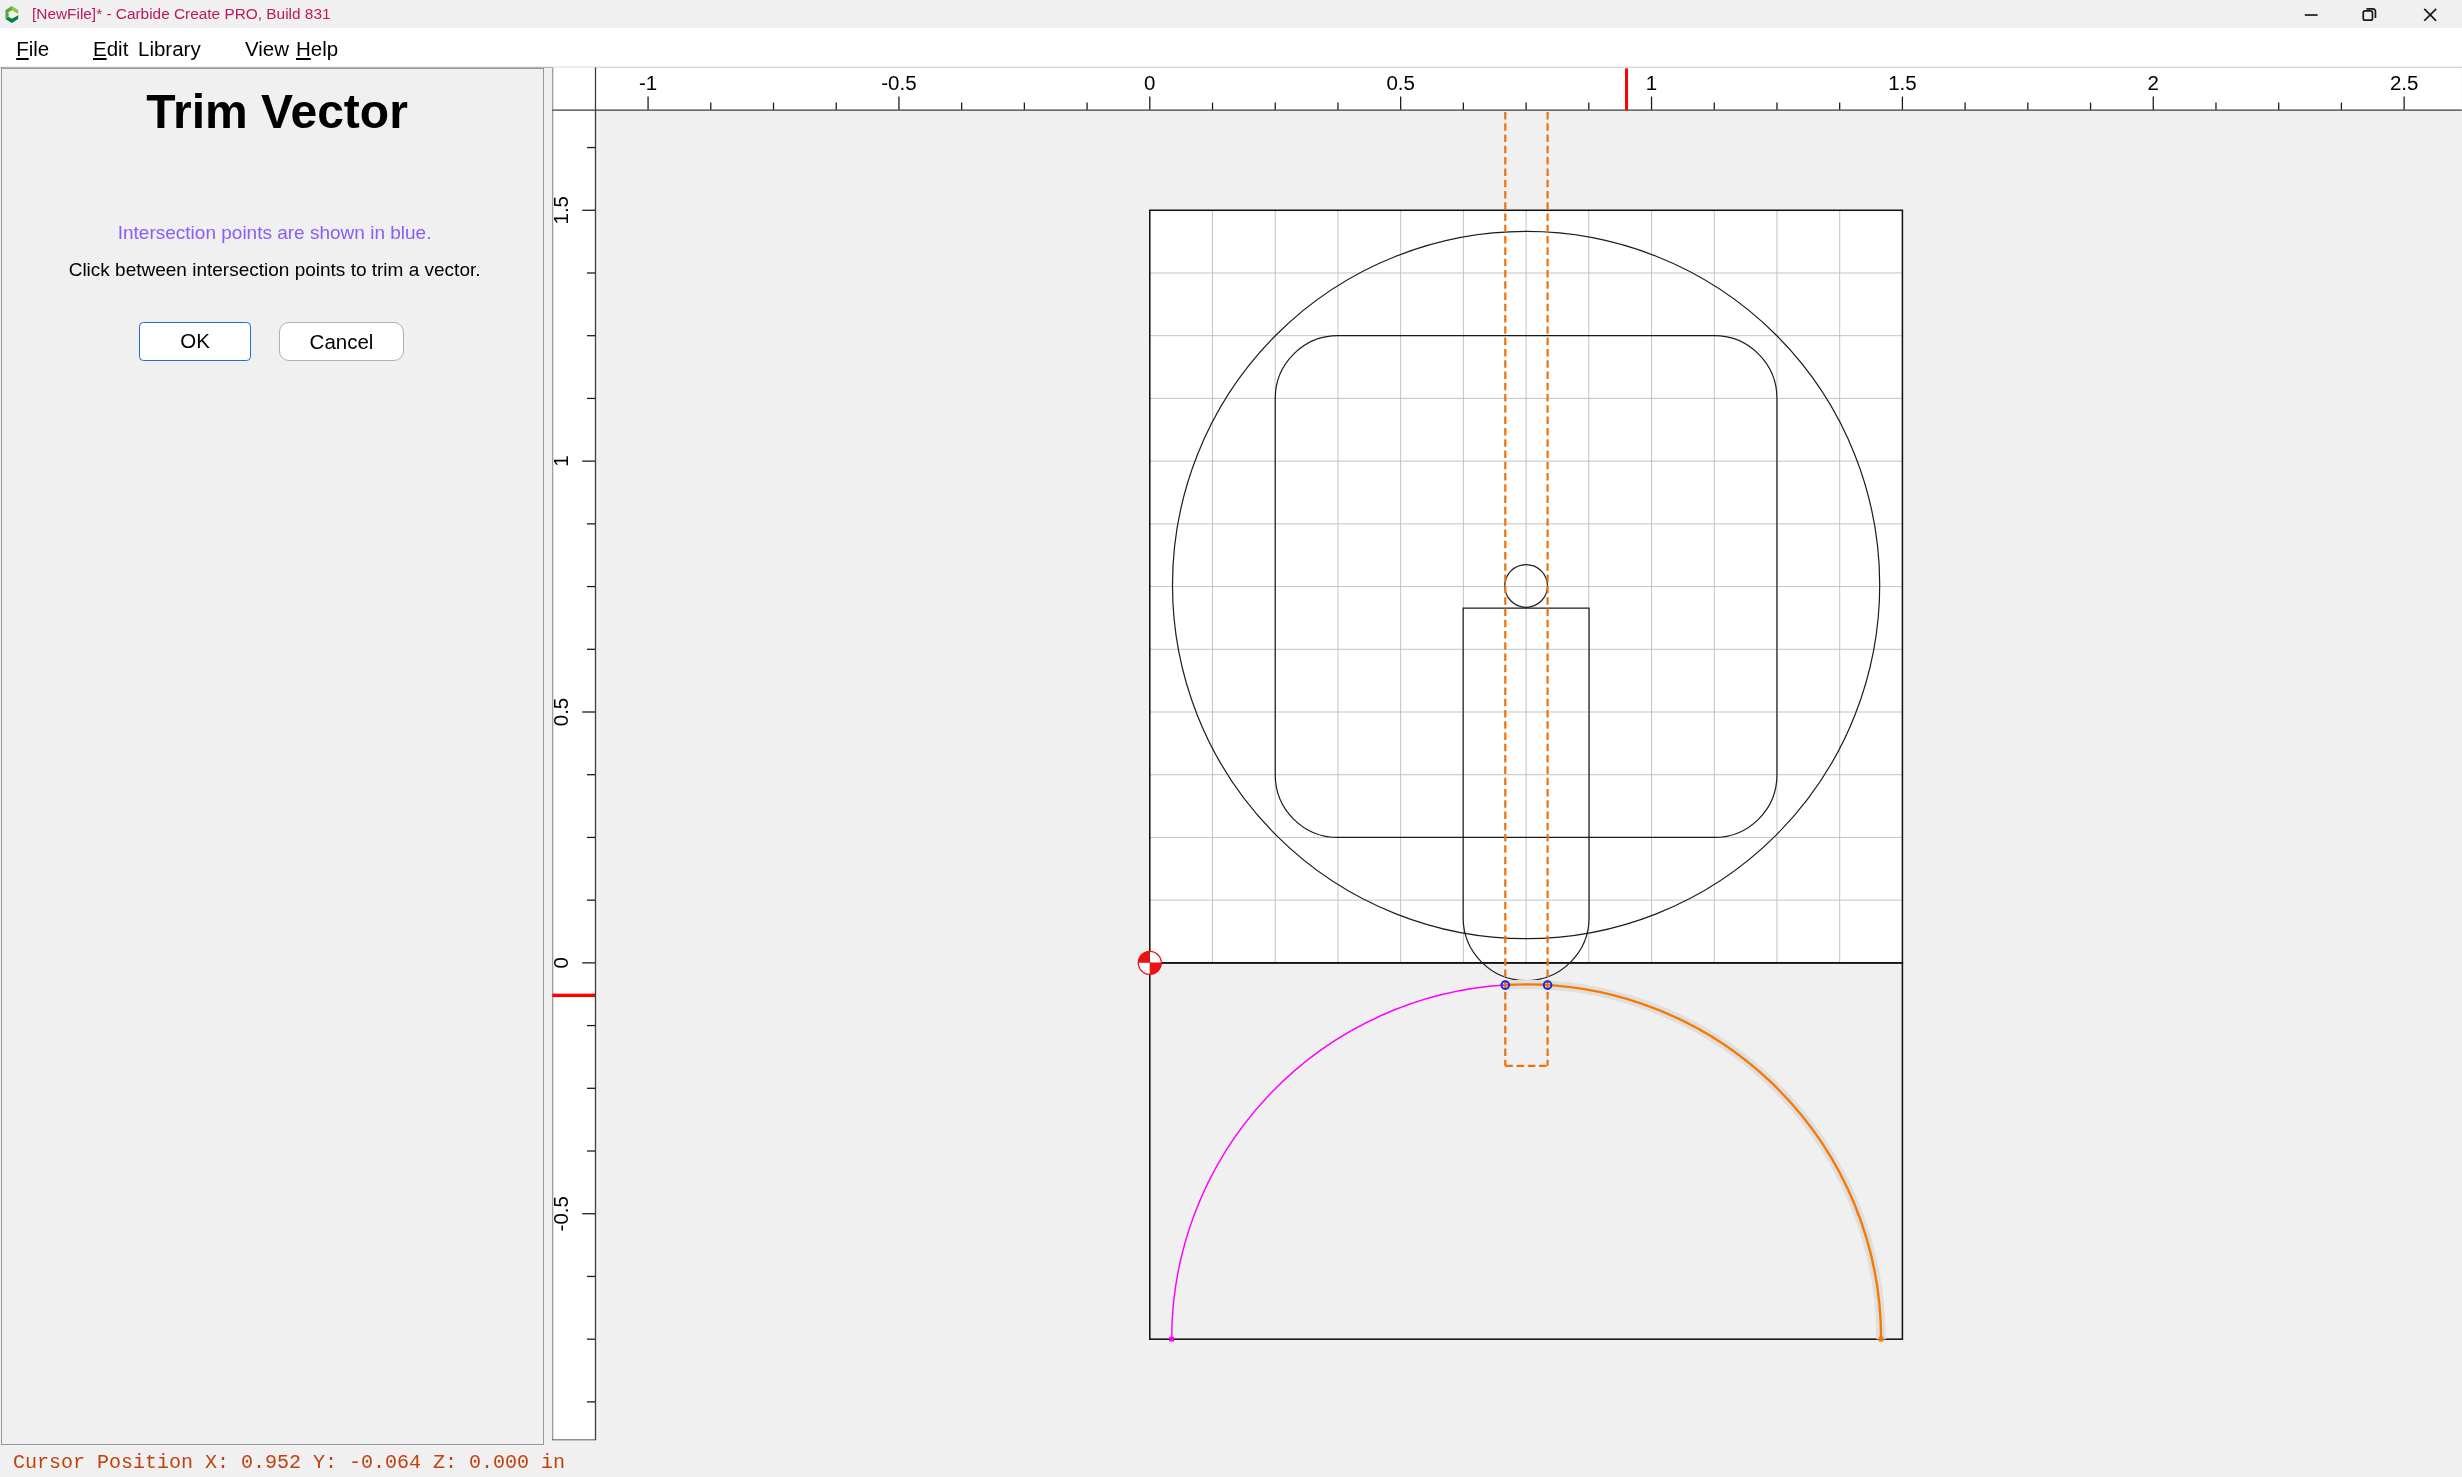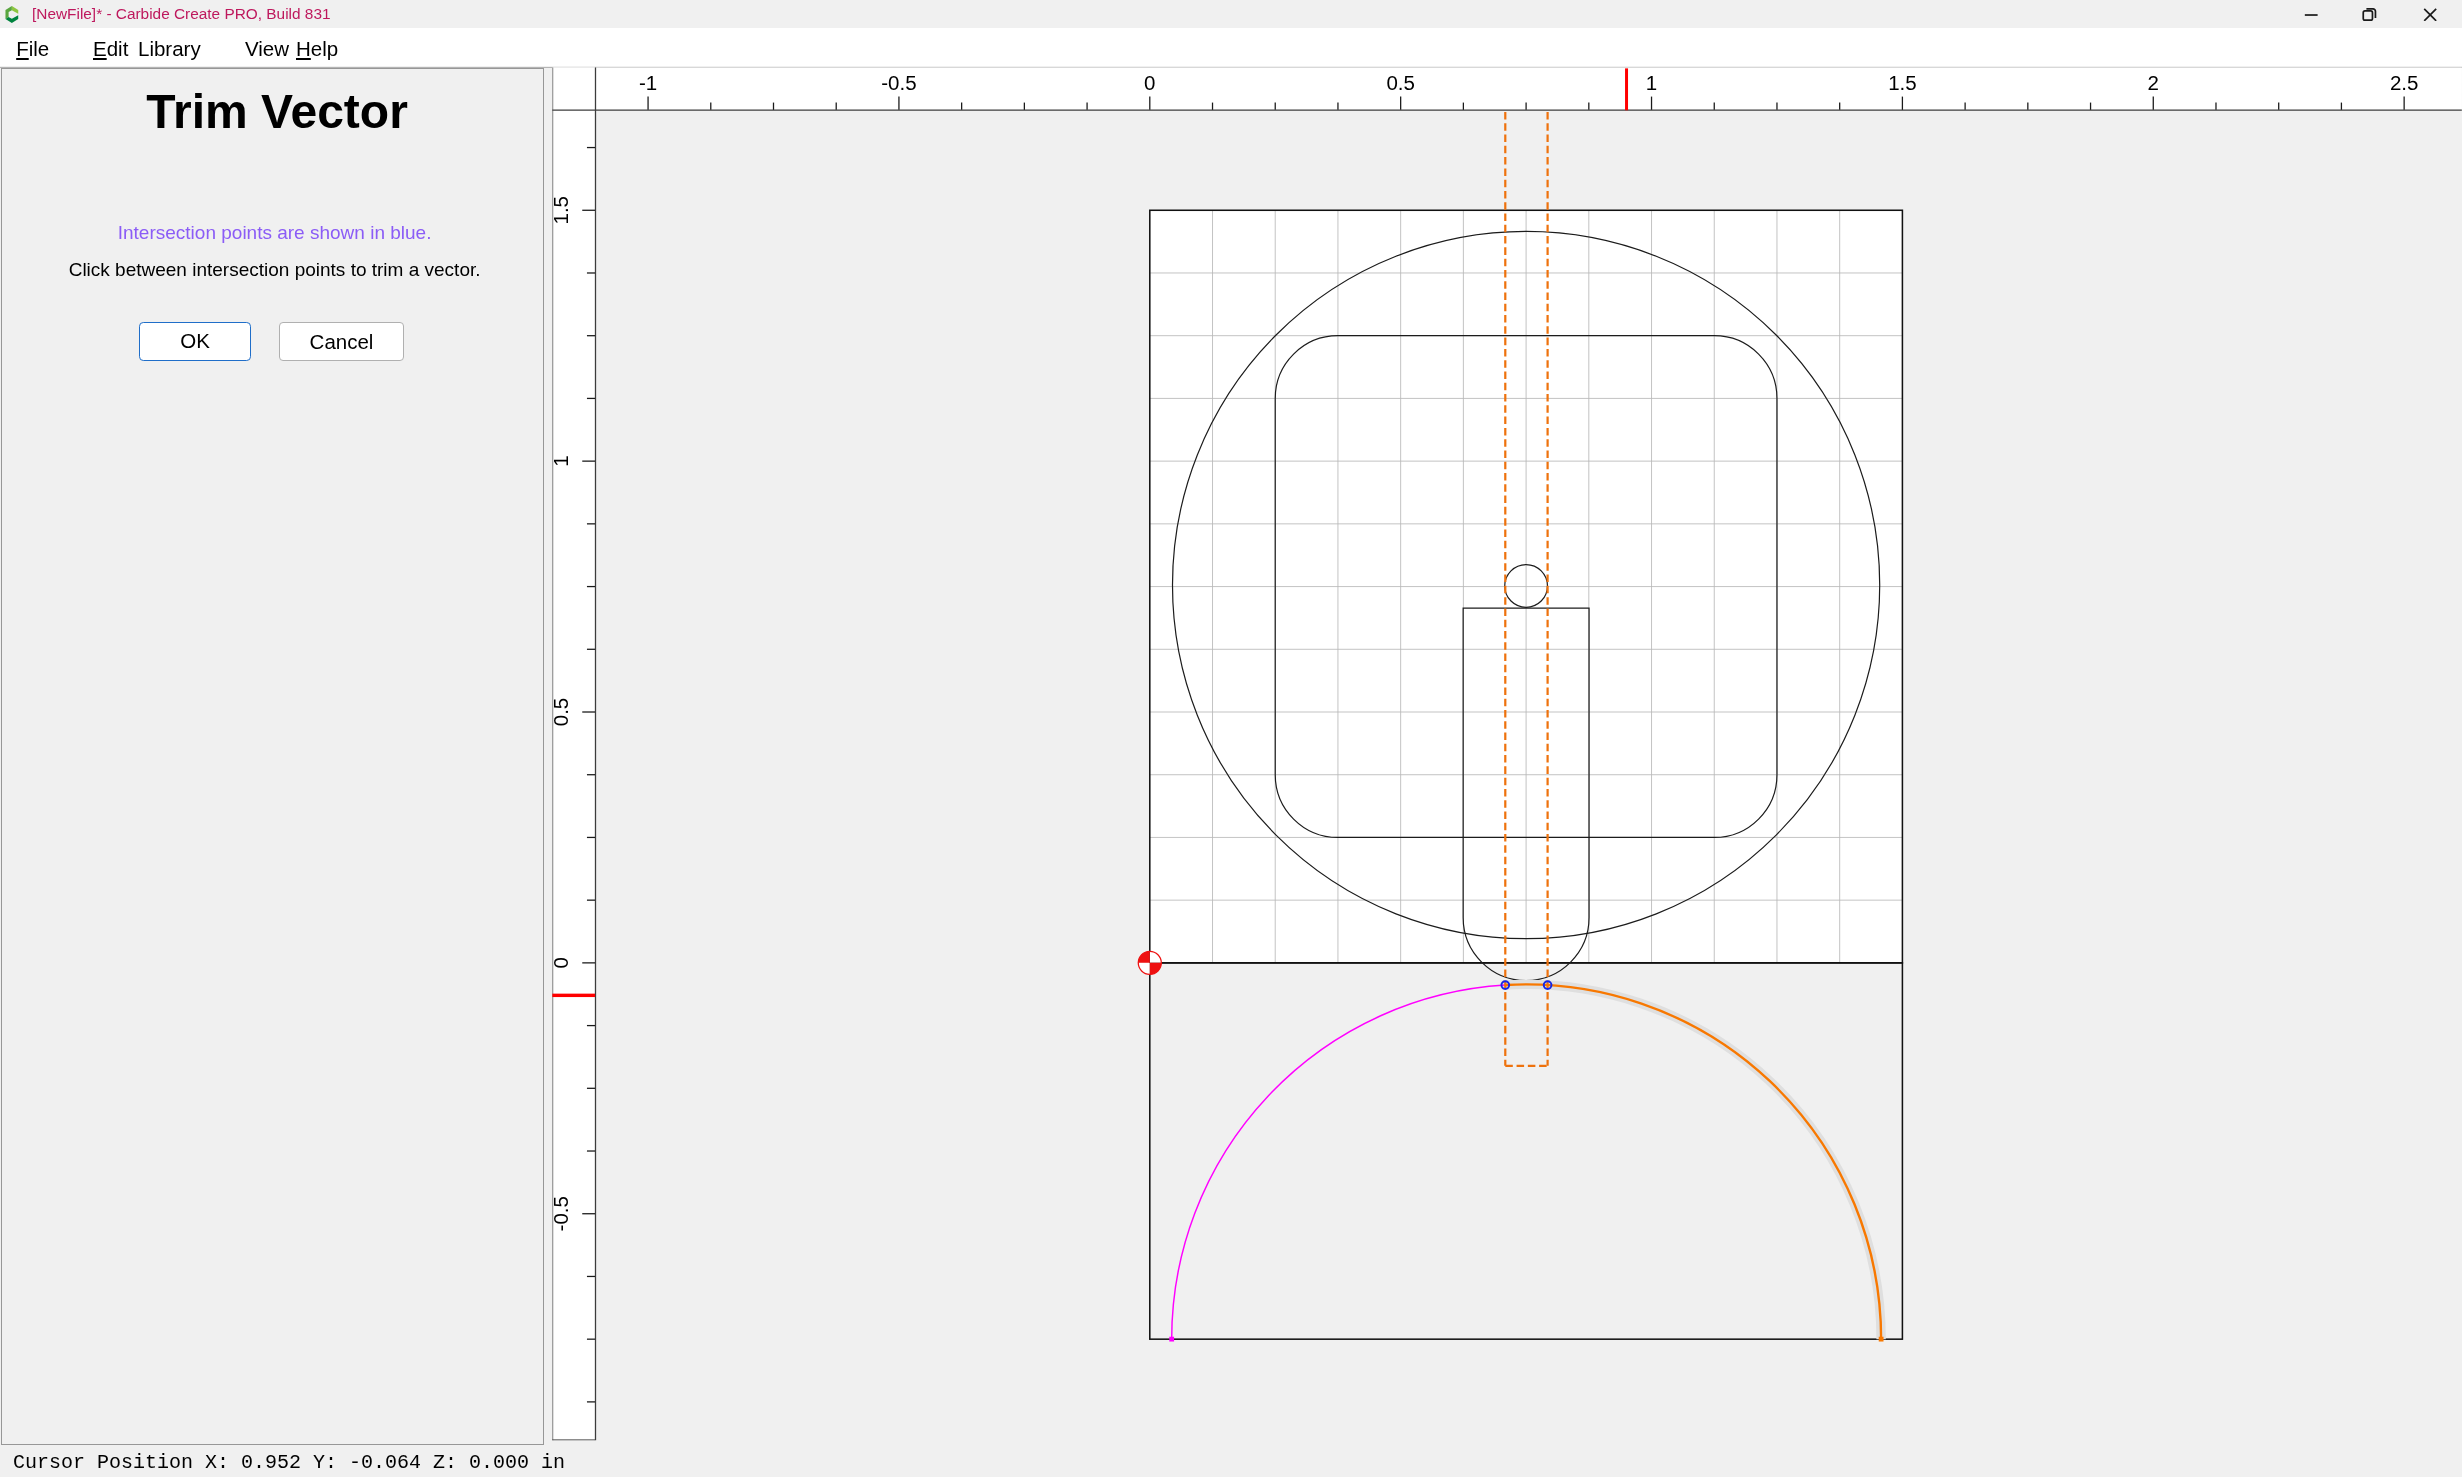--- a/index.html
+++ b/index.html
@@ -36,21 +36,21 @@
   <span class="abs" style="left:138px;">Library</span>
   <span class="abs" style="left:245px;">View</span>
   <span class="abs" style="left:296px;"><u>H</u>elp</span>
 </div>
 
 <div class="abs" style="left:0.9px;top:68px;width:543px;height:1377px;background:#f0f0f0;border:0.9px solid #979797;"></div>
 <div class="abs" style="left:5.1px;top:84px;width:544px;text-align:center;font-size:48px;font-weight:bold;color:#000000;">Trim Vector</div>
 <div class="abs" style="left:2.6px;top:222px;width:544px;text-align:center;font-size:19px;color:#8b5cf6;">Intersection points are shown in blue.</div>
 <div class="abs" style="left:2.6px;top:259px;width:544px;text-align:center;font-size:19px;color:#000;">Click between intersection points to trim a vector.</div>
 <div class="abs" style="left:139px;top:322px;width:112px;height:39px;background:#fff;border:1.7px solid #1f6ec9;border-radius:4.3px;text-align:center;line-height:36px;font-size:20.5px;">OK</div>
-<div class="abs" style="left:279px;top:322px;width:125px;height:39px;background:#fff;border:1.3px solid #b0b0b0;border-radius:4px;text-align:center;line-height:37px;font-size:20.5px;">Cancel</div>
+<div class="abs" style="left:279px;top:322px;width:125px;height:39px;background:#fff;border:1.3px solid #b0b0b0;border-radius:10px;text-align:center;line-height:37px;font-size:20.5px;">Cancel</div>
 
 <svg class="abs" style="left:0;top:0;" width="2462" height="1477" viewBox="0 0 2880 1728" font-family="Liberation Sans, sans-serif">
   <defs>
     <clipPath id="cv">
         <rect x="697" y="130" width="2183" height="1556"></rect>
       </clipPath>
   </defs>
 
   <rect x="646" y="79" width="2234" height="50" fill="#ffffff"></rect>
   <rect x="646" y="79" width="50" height="1606" fill="#ffffff"></rect>
@@ -189,14 +189,14 @@
     <g>
       <path d="M1345 1126.5 L1345 1113 A13.5 13.5 0 0 1 1358.5 1126.5 Z" fill="#ffffff"></path>
       <path d="M1345 1126.5 L1345 1140 A13.5 13.5 0 0 1 1331.5 1126.5 Z" fill="#ffffff"></path>
       <path d="M1345 1126.5 L1345 1113 A13.5 13.5 0 0 0 1331.5 1126.5 Z" fill="#ee1111"></path>
       <path d="M1345 1126.5 L1345 1140 A13.5 13.5 0 0 0 1358.5 1126.5 Z" fill="#ee1111"></path>
       <circle cx="1345" cy="1126.5" r="13.5" fill="none" stroke="#ee1111" stroke-width="1.5"></circle>
     </g>
   </g>
 </svg>
 
-<div class="abs" style="left:13px;top:1451px;font-family:'Liberation Mono',monospace;font-size:20px;color:#000000;">Cursor Position X: 0.952 Y: -0.064 Z: 0.000 in</div>
+<div class="abs" style="left:13px;top:1451px;font-family:'Liberation Mono',monospace;font-size:20px;color:#c2410c;">Cursor Position X: 0.952 Y: -0.064 Z: 0.000 in</div>
 
 
 </body></html>

